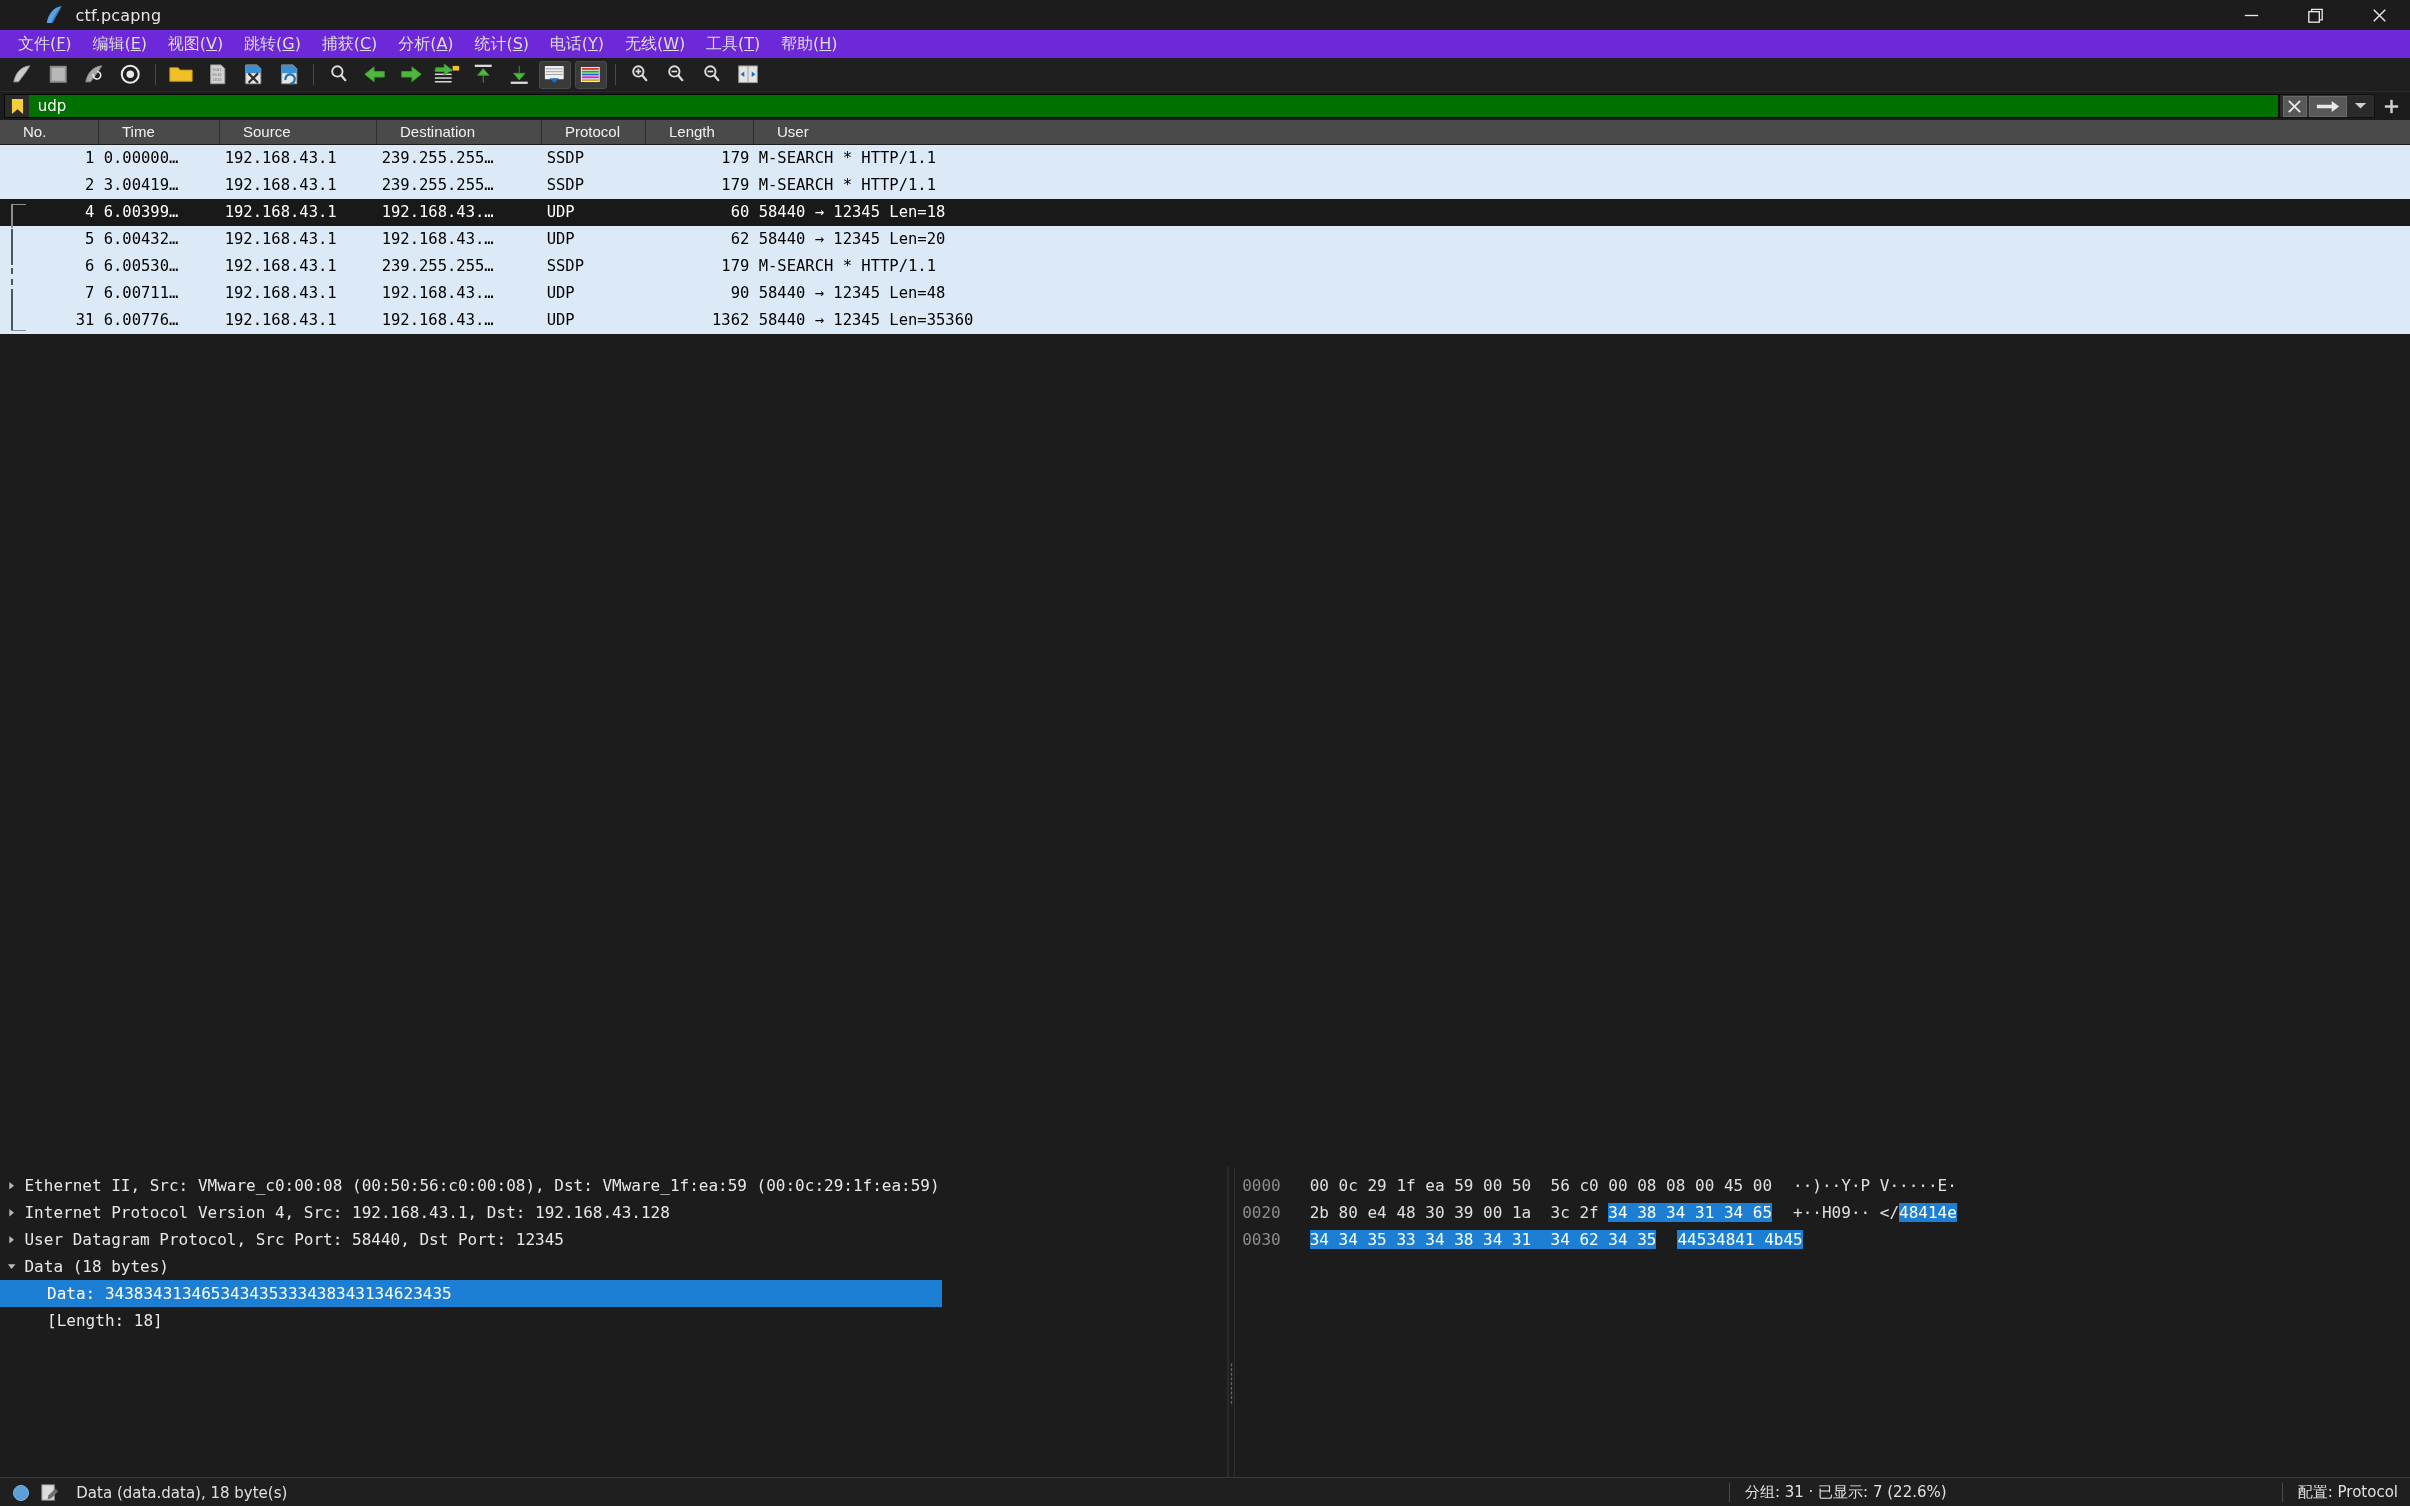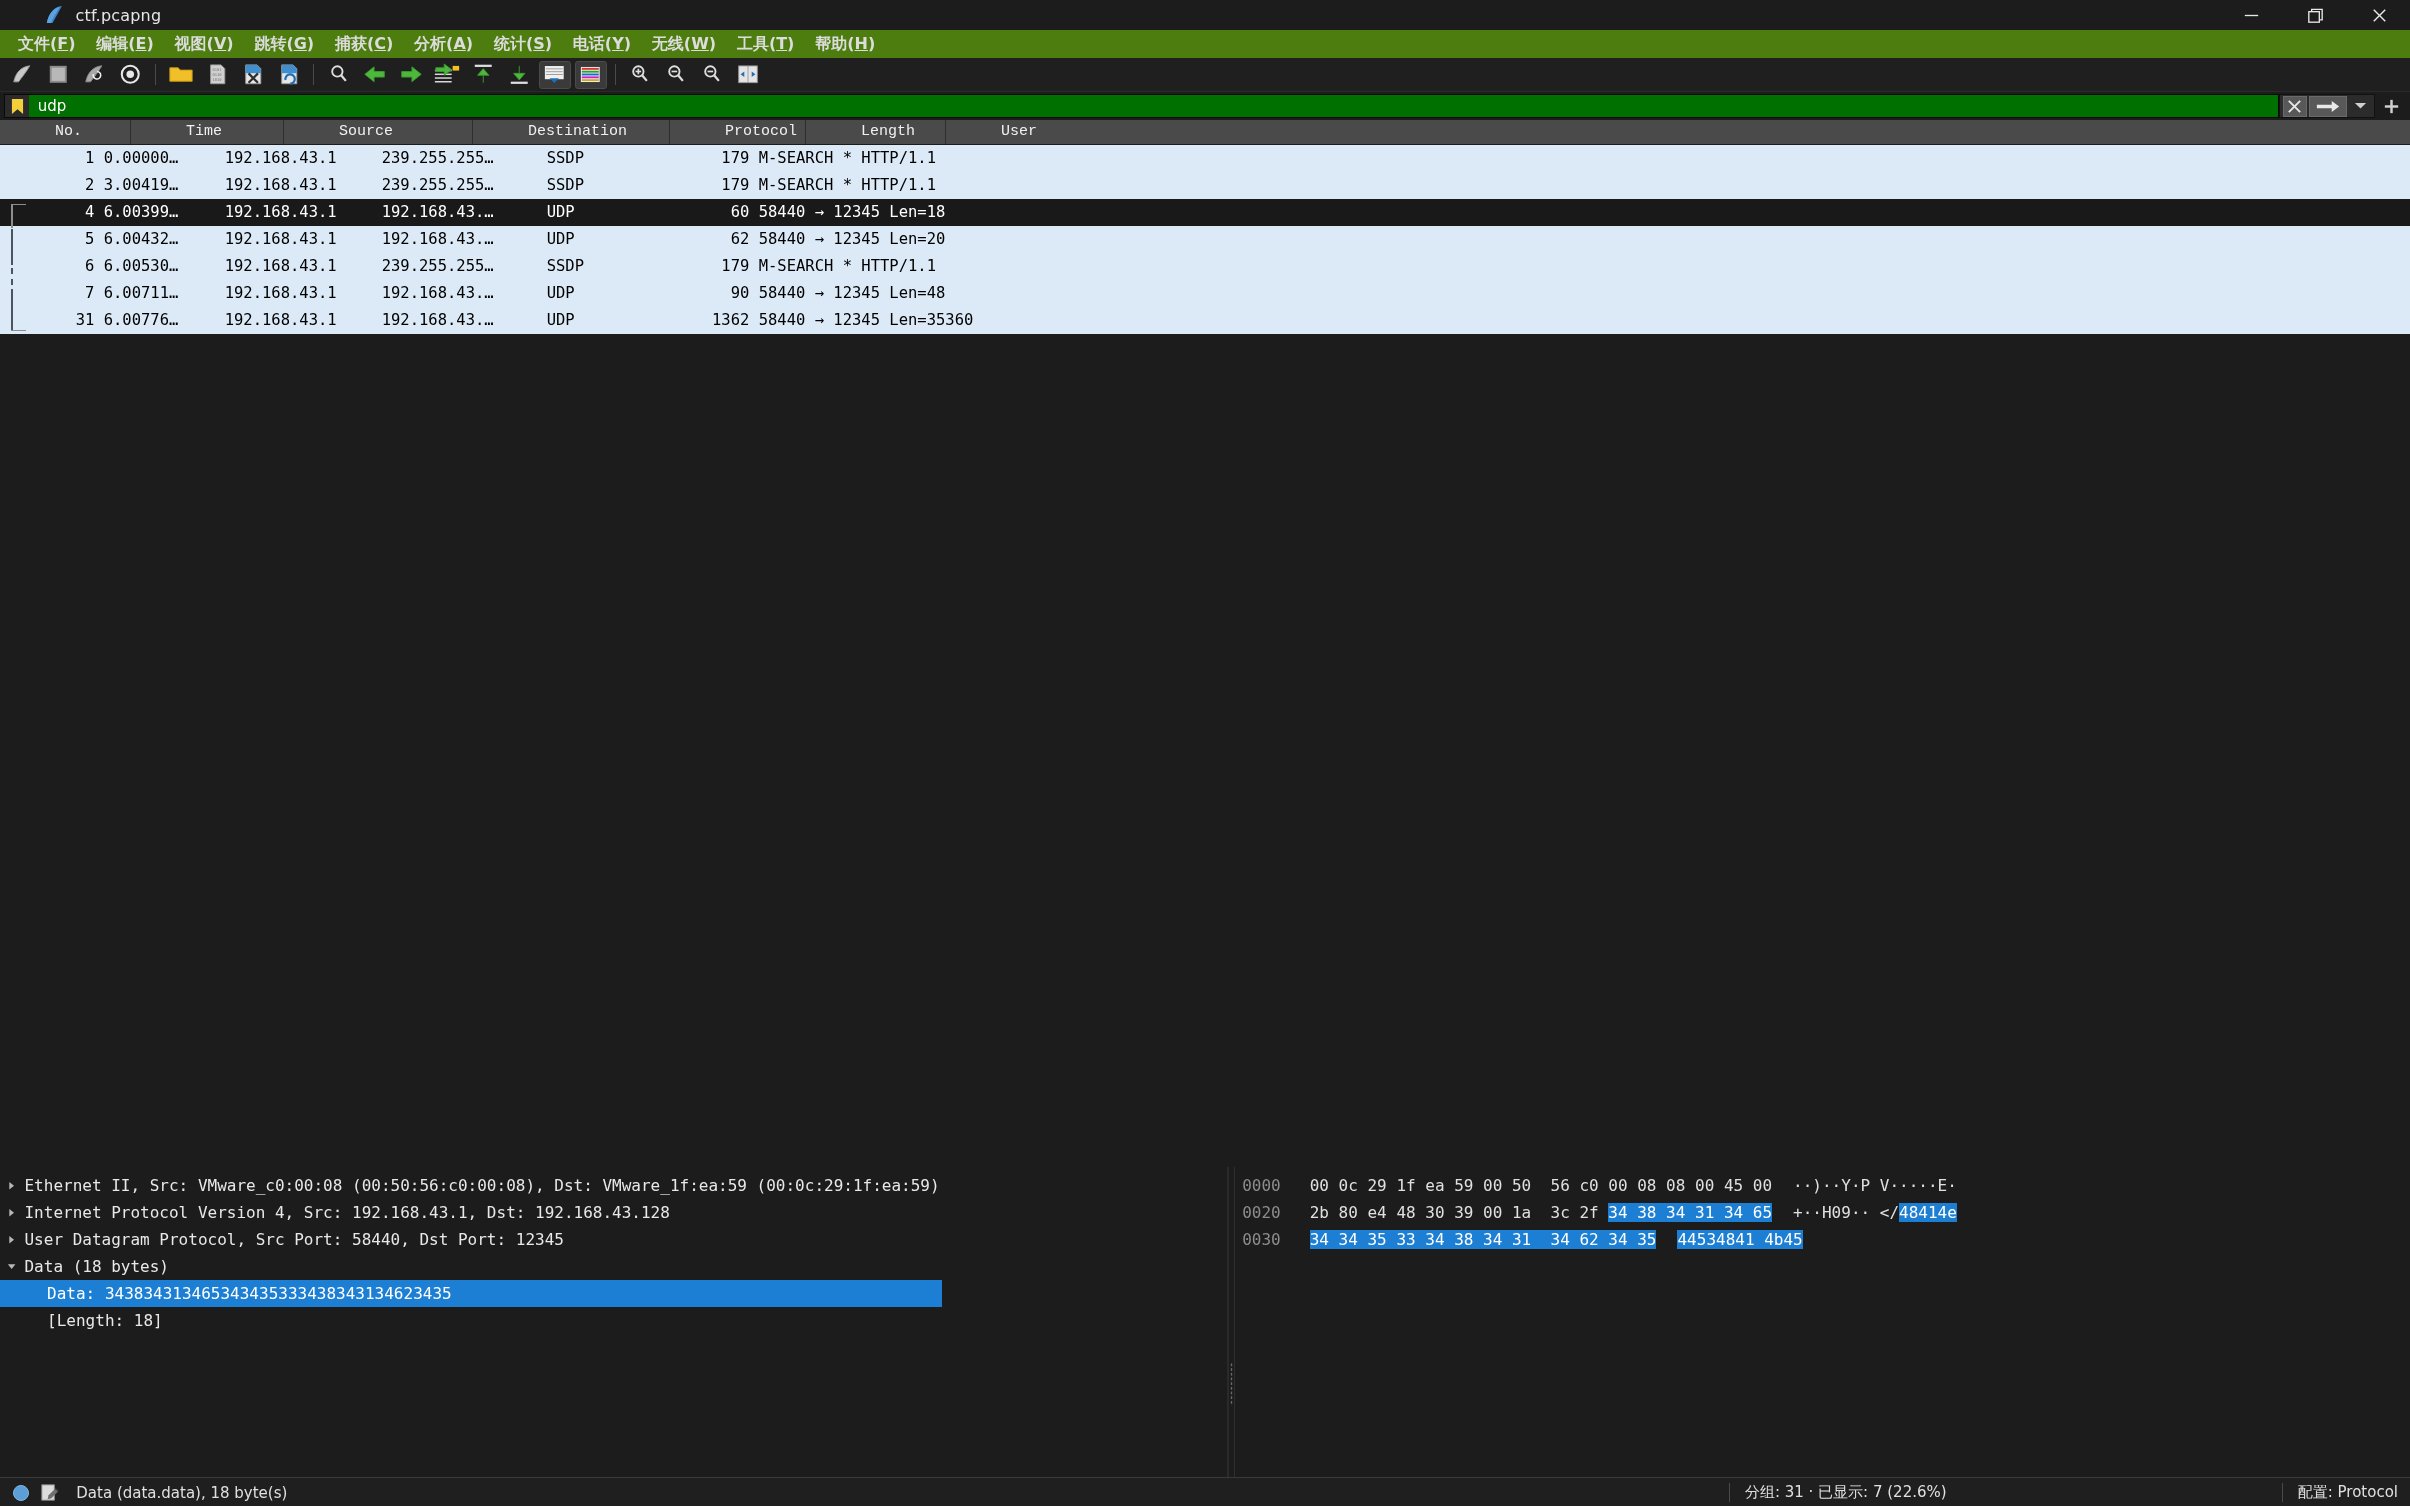--- a/index.html
+++ b/index.html
@@ -24,23 +24,22 @@
   }
   .win-btns { position: absolute; right: 0; top: 0; height: 30px; display: flex; }
   .win-btn {
     width: 64px; height: 30px; display: flex; align-items: center; justify-content: center;
     color: #e8e8e8;
   }
   .win-btn svg { display: block; }
 
   
   .menubar {
-    height: 28px; background: #4d7c0f; display: flex; align-items: center;
+    height: 28px; background: #6d28d9; display: flex; align-items: center;
     padding-left: 7.5px;
-    font-weight: bold;
   }
   .menu-item {
     color: #dcdcdc; font-size: 16px; padding: 2.8px 10.4px;
     font-family: "DejaVu Sans", sans-serif; white-space: nowrap;
   }
   .menu-item .mn { text-decoration: underline; }
 
   
   .toolbar {
     height: 34px; background: #1f1f1f; display: flex; align-items: center;
@@ -85,23 +84,23 @@
   .fr-arrow-btn { width: 38px; }
   .fr-chev { width: 24.5px; height: 21px; display: flex; align-items: center; justify-content: center; background: transparent; border: none; }
   .fr-plus { width: 32px; display: flex; align-items: center; justify-content: center; color: #cfcfcf; font-size: 21px; }
 
   
   .packet-list { background: #1c1c1c; }
   .plist-header {
     display: flex; height: 24.5px; background: #4a4a4a; border-bottom: 0.9px solid #1c1c1c;
   }
   .plist-header .col {
-    color: #f0f0f0; font-size: 15px; font-family: Liberation Mono, monospace;
+    color: #f0f0f0; font-size: 15px; font-family: Liberation Sans, sans-serif;
     padding-left: 23px; display: flex; align-items: center;
-    border-right: 0.9px solid #2e2e2e; overflow: hidden; white-space: nowrap; margin-left: 32px;
+    border-right: 0.9px solid #2e2e2e; overflow: hidden; white-space: nowrap;
   }
   .plist-rows { background: #1c1c1c; }
   .prow {
     display: flex; height: 27px; align-items: center;
     background: #dceaf7; color: #000;
     font-family: "DejaVu Sans Mono", monospace; font-size: 15.5px;
     white-space: nowrap;
   }
   .prow.selected { background: #191919; color: #ffffff; }
   .prow .cell { overflow: hidden; padding: 0 4.7px; }

